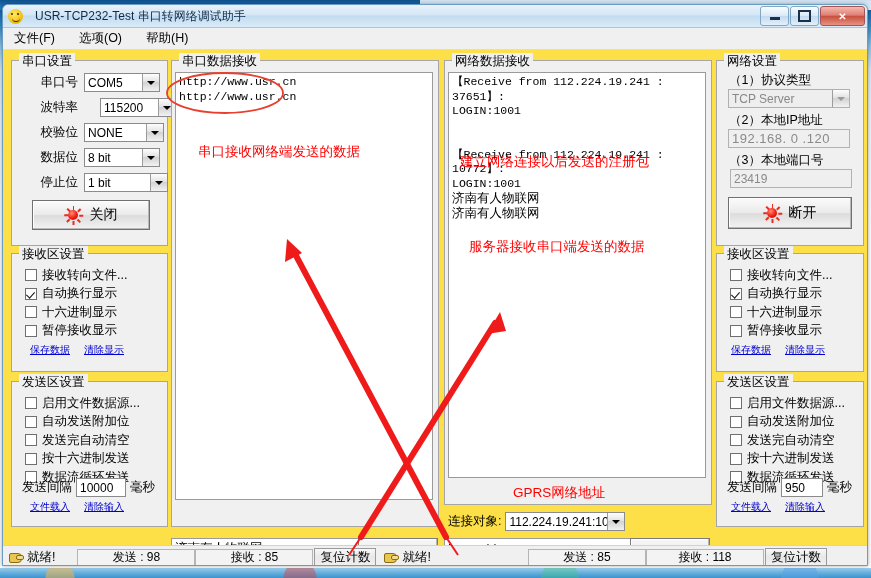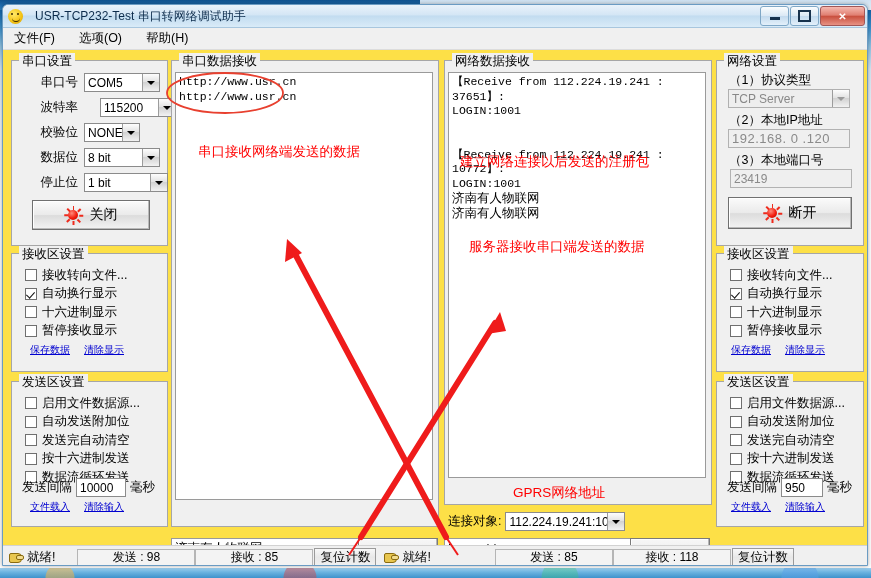--- a/index.html
+++ b/index.html
@@ -313,21 +313,21 @@
         <div class="lbl" style="width:58px; text-align:right;">波特率</div>
         <div class="combo" style="width:76px; margin-left:22px;">
           <span class="cval">115200</span>
           <span class="carrow">
               <i></i>
             </span>
         </div>
       </div>
       <div class="row" style="position:absolute; left:8px; top:62px;">
         <div class="lbl" style="width:58px; text-align:right;">校验位</div>
-        <div class="combo" style="width:56px; margin-left:6px;">
+        <div class="combo" style="width:80px; margin-left:6px;">
           <span class="cval">NONE</span>
           <span class="carrow">
               <i></i>
             </span>
         </div>
       </div>
       <div class="row" style="position:absolute; left:8px; top:87px;">
         <div class="lbl" style="width:58px; text-align:right;">数据位</div>
         <div class="combo" style="width:76px; margin-left:6px;">
           <span class="cval">8 bit</span>
@@ -579,21 +579,21 @@
         <span class="stready">就绪!</span>
         <span class="stcell" style="width:118px; margin-left:22px;">发送 : 98</span>
         <span class="stcell" style="width:118px;">接收 : 85</span>
         <span class="stbtn" style="width:62px; margin-left:1px;">复位计数</span>
 
         <span class="sthand" style="margin-left:6px;">
             <span class="palm"></span>
             <span class="fing"></span>
           </span>
         <span class="stready">就绪!</span>
-        <span class="stcell" style="width:118px; margin-left:64px;">发送 : 85</span>
+        <span class="stcell" style="width:118px; margin-left:97px;">发送 : 85</span>
         <span class="stcell" style="width:118px;">接收 : 118</span>
         <span class="stbtn" style="width:62px; margin-left:1px;">复位计数</span>
       </div>
     </div>
 
     <svg id="annosvg" viewBox="0 0 866 518">
 
       <ellipse cx="222" cy="43" rx="58" ry="20" fill="none" stroke="#e8402f" stroke-width="1.8"></ellipse>
 
       <g>

